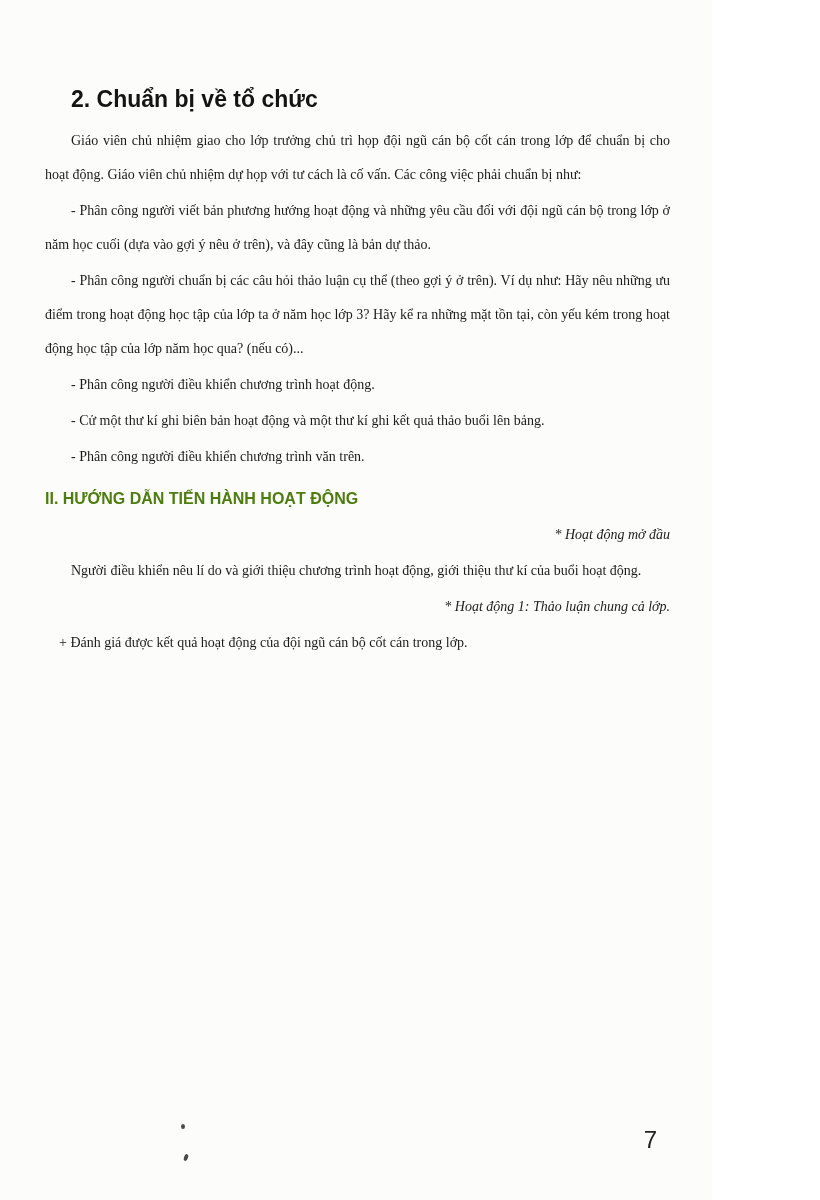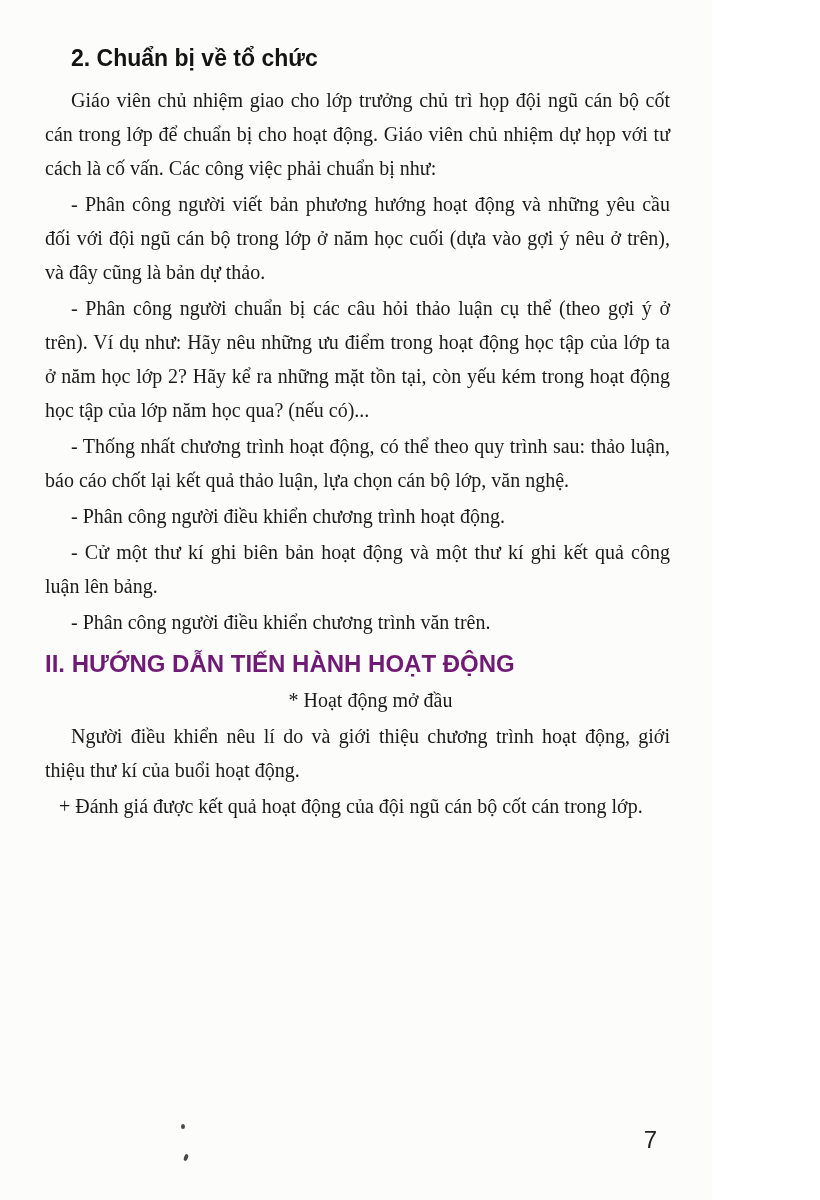--- a/index.html
+++ b/index.html
@@ -5,50 +5,51 @@
   html, body { margin: 0; padding: 0; }
   body {
     width: 820px; height: 1200px;
     background: #ffffff;
     font-family: "Liberation Serif", "DejaVu Serif", serif;
   }
   .page {
     position: relative;
     width: 712px; height: 1200px;
     box-sizing: border-box;
-    padding: 43px 42px 0 45px;
+    padding: 84px 42px 0 45px;
     background: #fcfcfb;
     color: #1b1b1b;
     overflow: hidden;
   }
   .sub-heading {
     font-family: "Liberation Sans", "DejaVu Sans", sans-serif;
     font-weight: bold;
     font-size: 23px;
     line-height: 30px;
     margin: 0 0 10px 26px;
     color: #141414;
   }
   .main-heading {
     font-family: "Liberation Sans", "DejaVu Sans", sans-serif;
     font-weight: bold;
-    font-size: 24px;
+    font-size: 16px;
     line-height: 34px;
     margin: 8px 0 2px 0;
-    color: #701a75;
+    color: #4d7c0f;
   }
   p.body, p.ital, p.plus {
-    font-size: 20px;
+    font-size: 14px;
     line-height: 34px;
     margin: 0 0 2px 0;
     text-align: justify;
     text-indent: 26px;
   }
   p.ital {
-    text-align: center;
+    font-style: italic;
+    text-align: right;
   }
   p.plus {
     text-indent: 14px;
   }
   .page-num {
     position: absolute;
     top: 1126px;
     right: 55px;
     font-family: "Liberation Sans", "DejaVu Sans", sans-serif;
     font-size: 24px;
@@ -67,36 +68,36 @@
 
 <div class="page">
 
   <h2 class="sub-heading">2. Chuẩn bị về tổ chức</h2>
 
   <p class="body">Giáo viên chủ nhiệm giao cho lớp trưởng chủ trì họp đội ngũ cán bộ cốt cán trong lớp để chuẩn bị cho hoạt động. Giáo viên chủ nhiệm dự họp với tư cách là cố vấn. Các công việc phải chuẩn bị như:</p>
 
 
   <p class="body">- Phân công người viết bản phương hướng hoạt động và những yêu cầu đối với đội ngũ cán bộ trong lớp ở năm học cuối (dựa vào gợi ý nêu ở trên), và đây cũng là bản dự thảo.</p>
 
-  <p class="body">- Phân công người chuẩn bị các câu hỏi thảo luận cụ thể (theo gợi ý ở trên). Ví dụ như: Hãy nêu những ưu điểm trong hoạt động học tập của lớp ta ở năm học lớp 2? Hãy kể ra những mặt tồn tại, còn yếu kém trong hoạt động học tập của lớp năm học qua? (nếu có)...</p>
+  <p class="body">- Phân công người chuẩn bị các câu hỏi thảo luận cụ thể (theo gợi ý ở trên). Ví dụ như: Hãy nêu những ưu điểm trong hoạt động học tập của lớp ta ở năm học lớp 3? Hãy kể ra những mặt tồn tại, còn yếu kém trong hoạt động học tập của lớp năm học qua? (nếu có)...</p>
 
-  <p class="body">- Thống nhất chương trình hoạt động, có thể theo quy trình sau: thảo luận, báo cáo chốt lại kết quả thảo luận, lựa chọn cán bộ lớp, văn nghệ.</p>
 
   <p class="body">- Phân công người điều khiển chương trình hoạt động.</p>
 
-  <p class="body">- Cử một thư kí ghi biên bản hoạt động và một thư kí ghi kết quả công luận lên bảng.</p>
+  <p class="body">- Cử một thư kí ghi biên bản hoạt động và một thư kí ghi kết quả thảo buổi lên bảng.</p>
 
   <p class="body">- Phân công người điều khiển chương trình văn trên.</p>
 
   <h2 class="main-heading">II. HƯỚNG DẪN TIẾN HÀNH HOẠT ĐỘNG</h2>
 
   <p class="ital">* Hoạt động mở đầu</p>
 
   <p class="body">Người điều khiển nêu lí do và giới thiệu chương trình hoạt động, giới thiệu thư kí của buổi hoạt động.</p>
 
+  <p class="ital">* Hoạt động 1: Thảo luận chung cả lớp.</p>
 
 
 
   <p class="plus">+ Đánh giá được kết quả hoạt động của đội ngũ cán bộ cốt cán trong lớp.</p>
 
   <span class="artifact a1"></span>
   <span class="artifact a2"></span>
 
   <div class="page-num">7</div>
 </div>

